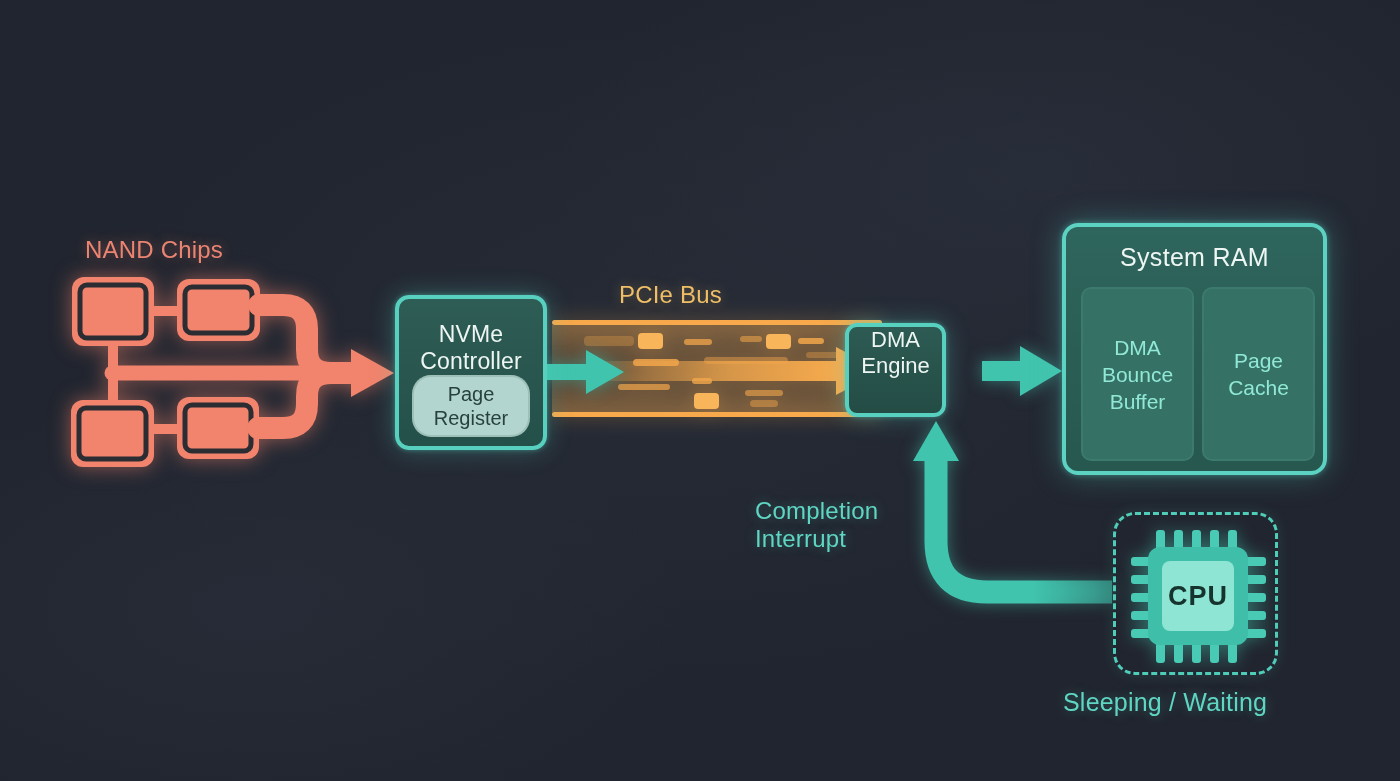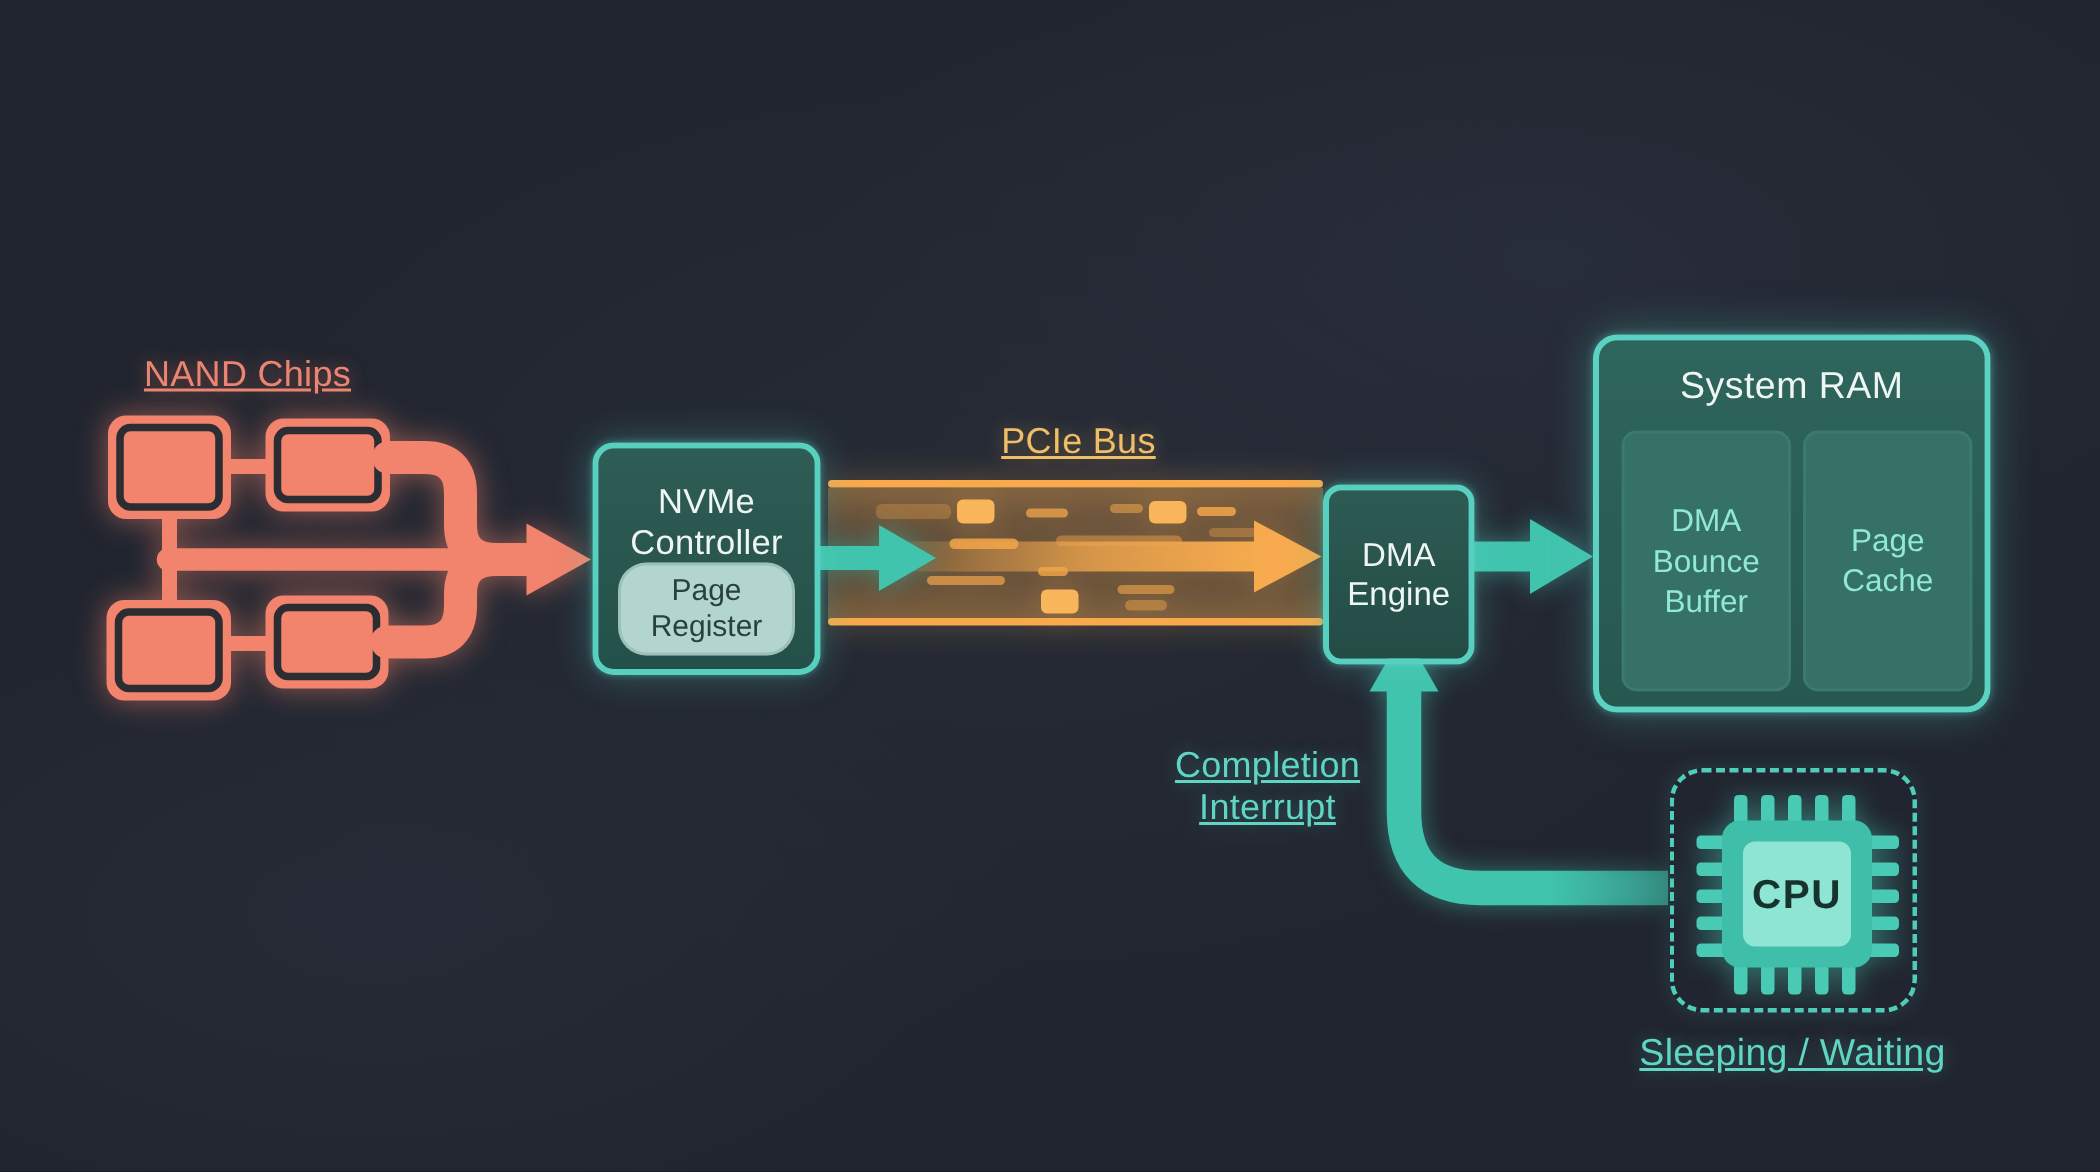--- a/index.html
+++ b/index.html
@@ -34,25 +34,25 @@
   .node-title{color:#eef6f3;font-size:23px;line-height:27px;text-align:center;margin-top:22px;letter-spacing:.2px;}
   .register{
     position:absolute;left:13px;top:76px;width:118px;height:62px;
     background:#b2d6cf;border-radius:19px;
     display:flex;align-items:center;justify-content:center;text-align:center;
     color:#28413c;font-size:20px;line-height:24px;
     box-shadow:inset 0 0 0 2px rgba(38,66,61,.15);
   }
   .register span{display:block;width:110px;}
   .dma{
-    left:882px;top:323px;width:101px;height:120px;
+    left:845px;top:323px;width:101px;height:94px;
     border:4px solid #57d0c0;border-radius:12px;
     background:linear-gradient(180deg,#2d5b53,#234c45);
     box-shadow:0 0 24px rgba(87,208,192,.33),0 0 5px rgba(87,208,192,.45);
-    display:flex;align-items:center;justify-content:center;text-align:center;
+    display:flex;align-items:flex-start;justify-content:center;text-align:center;
     color:#eef6f3;font-size:22px;line-height:26px;
   }
   .ram{
     left:1062px;top:223px;width:265px;height:252px;
     border:4px solid #5bd2c2;border-radius:16px;
     background:linear-gradient(180deg,#2e655c,#27584f);
     box-shadow:0 0 30px rgba(87,208,192,.35),0 0 6px rgba(87,208,192,.45);
   }
   .ram-title{color:#eef6f3;font-size:25px;text-align:center;margin-top:16px;letter-spacing:.3px;}
   .subbox{
@@ -69,21 +69,21 @@
     left:1113px;top:512px;width:165px;height:163px;
     border:3px dashed #4fcdb9;border-radius:22px;
     box-shadow:0 0 14px rgba(79,205,185,.15);
   }
   .chip-icon{position:absolute;left:0;top:0;}
   .cpu-text{
     position:absolute;left:46px;top:46px;width:72px;height:70px;z-index:3;
     display:flex;align-items:center;justify-content:center;
     color:#16332d;font-size:27px;font-weight:bold;letter-spacing:1px;
   }
-  .label{position:absolute;z-index:3;text-align:center;letter-spacing:.2px;text-decoration:underline;}
+  .label{position:absolute;z-index:3;letter-spacing:.2px;}
   .lbl-nand{left:85px;top:236px;width:160px;color:#ec8472;font-size:24px;text-shadow:0 0 12px rgba(236,132,114,.45);}
   .lbl-pcie{left:619px;top:281px;width:200px;color:#efbe67;font-size:24px;text-shadow:0 0 12px rgba(239,190,103,.4);}
   .teal-label{color:#5fd6c3;text-shadow:0 0 12px rgba(95,214,195,.35);}
   .lbl-interrupt{left:755px;top:497px;width:180px;font-size:24px;line-height:28px;}
   .lbl-wake{left:900px;top:614px;width:220px;font-size:24px;}
   .lbl-sleep{left:1063px;top:688px;width:264px;font-size:25px;}
 </style>
 </head>
 <body>
 

